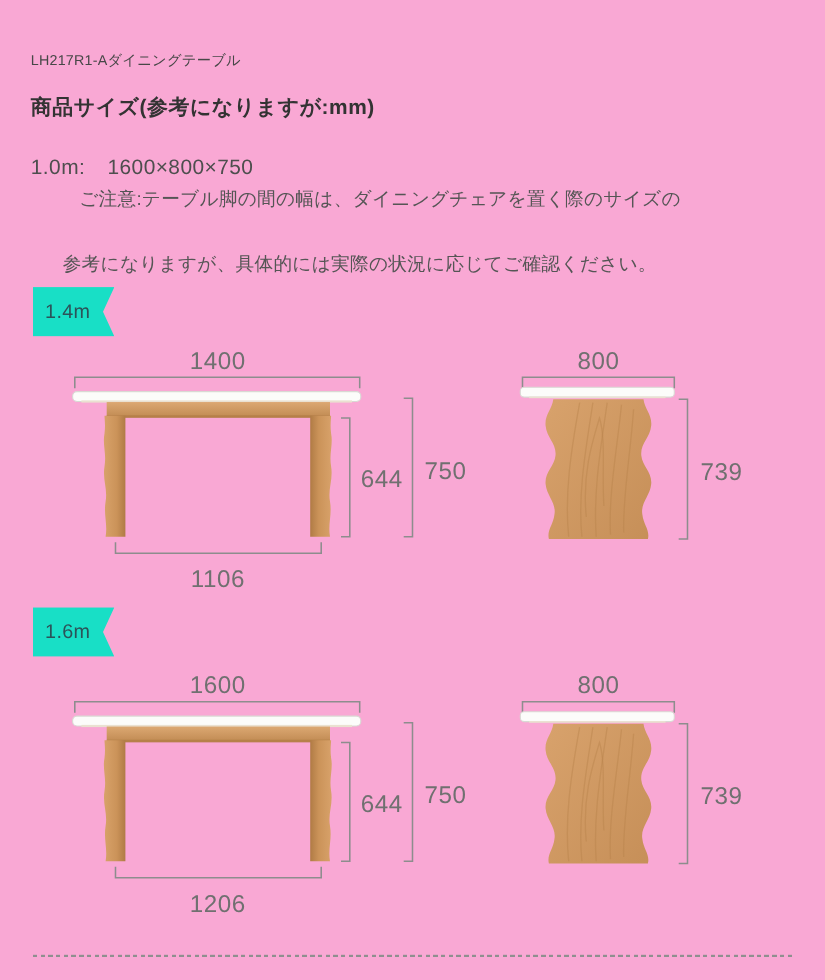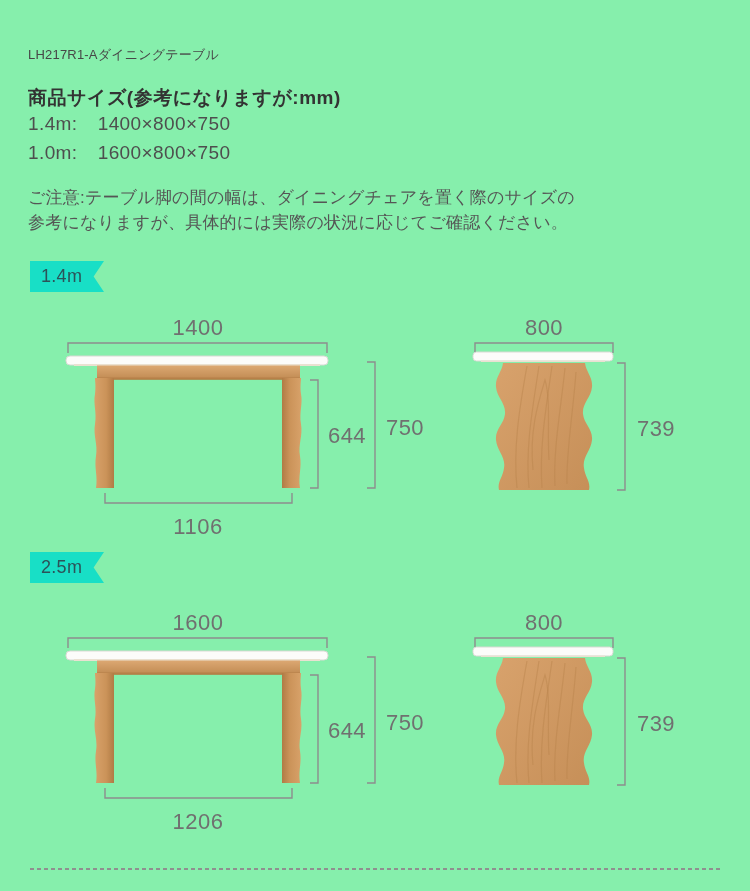--- a/index.html
+++ b/index.html
@@ -1,29 +1,29 @@
 <!DOCTYPE html>
 <html><head>
 <meta charset="utf-8">
 <style>
   html,body{margin:0;padding:0;background:#ffffff;}
   .page{
-    position:relative;width:750px;height:891px;background:#86efac;overflow:hidden;
+    position:relative;width:750px;height:891px;background:#f9a8d4;overflow:hidden;
     font-family:"Liberation Sans","DejaVu Sans",sans-serif;
   }
   .abs{position:absolute;}
   .title{left:28px;top:46px;font-size:13px;color:#474747;letter-spacing:.2px;}
   .size-heading{left:28px;top:85px;font-size:19px;font-weight:700;color:#333333;letter-spacing:.5px;}
   .size-line{left:28px;font-size:19px;color:#4e4e4e;letter-spacing:.4px;}
   .size-line .lbl{display:inline-block;min-width:64px;}
   .line1{top:113px;} .line2{top:142px;}
   .note{left:28px;font-size:17px;color:#555555;letter-spacing:.2px;}
-  .note1{top:186px;} .note2{top:211px;}
+  .note1{top:169px;margin-left:44px;} .note2{top:228px;margin-left:29px;}
   .badge{
-    left:30px;width:74px;height:31px;background:#18DFC6;color:#2C5359;
+    left:30px;width:74px;height:45px;background:#18DFC6;color:#2C5359;
     font-size:18px;font-weight:500;letter-spacing:.3px;
     display:flex;align-items:center;padding-left:11px;box-sizing:border-box;
     clip-path:polygon(0 0,100% 0,86% 50%,100% 100%,0 100%);
   }
   .badge1{top:261px;} .badge2{top:552px;}
   .fv1{left:38px;top:310px;} .sv1{left:455px;top:310px;}
   .fv2{left:38px;top:605px;} .sv2{left:455px;top:605px;}
   .dim{stroke:#8d8d8d;stroke-width:1.4;fill:none;}
   .dimtext{font-size:22px;fill:#707070;letter-spacing:.5px;font-family:"Liberation Sans","DejaVu Sans",sans-serif;}
   .grain{stroke:#B9824B;stroke-width:1.2;fill:none;opacity:.45;}
@@ -32,24 +32,20 @@
 </style>
 </head>
 <body>
 
 <div class="page">
 
   <div class="abs title">LH217R1-Aダイニングテーブル</div>
 
   <div class="abs size-heading">商品サイズ(参考になりますが:mm)</div>
 
-  <div class="abs size-line line1">
-    <span class="lbl">1.4m:</span>
-    <span>1400×800×750</span>
-  </div>
   <div class="abs size-line line2">
     <span class="lbl">1.0m:</span>
     <span>1600×800×750</span>
   </div>
 
   <div class="abs note note1">ご注意:テーブル脚の間の幅は、ダイニングチェアを置く際のサイズの</div>
   <div class="abs note note2">参考になりますが、具体的には実際の状況に応じてご確認ください。</div>
 
   <div class="abs badge badge1">
     <span>1.4m</span>
@@ -104,21 +100,21 @@
     <path class="grain" d="M100,176 C98,140 106,98 110,58"></path>
     <path class="grain" d="M112,174 C111,142 118,104 121,62"></path>
     <path class="grain" opacity="0.3" d="M78,160 C74,120 84,90 90,70 C96,90 92,120 94,150"></path>
     <rect x="18" y="42" width="140" height="9" rx="3.5" fill="#FCFCFA" stroke="#D9D9D4" stroke-width="1"></rect>
     <rect x="26" y="50.5" width="124" height="1.5" fill="#EAE1D1"></rect>
     <path class="dim" d="M162,53 H170 V180 H162"></path>
     <text class="dimtext" x="201" y="126" text-anchor="middle">739</text>
   </svg>
 
   <div class="abs badge badge2">
-    <span>2.5m</span>
+    <span>1.6m</span>
   </div>
 
   <svg class="abs fv2" width="400" height="235" viewBox="0 0 400 235">
     <defs>
       <linearGradient id="fv2wood" x1="0" y1="0" x2="0" y2="1">
         <stop offset="0" stop-color="#DCA872"></stop>
           <stop offset="1" stop-color="#C08A52"></stop>
       </linearGradient>
       <linearGradient id="fv2legL" x1="0" y1="0" x2="1" y2="0">
         <stop offset="0" stop-color="#D8A26A"></stop>

